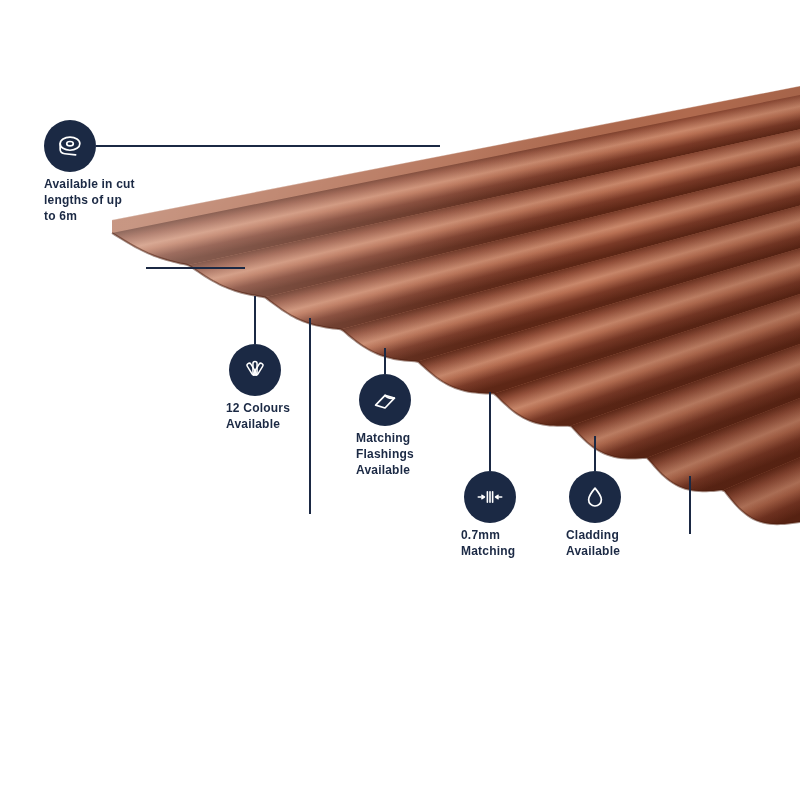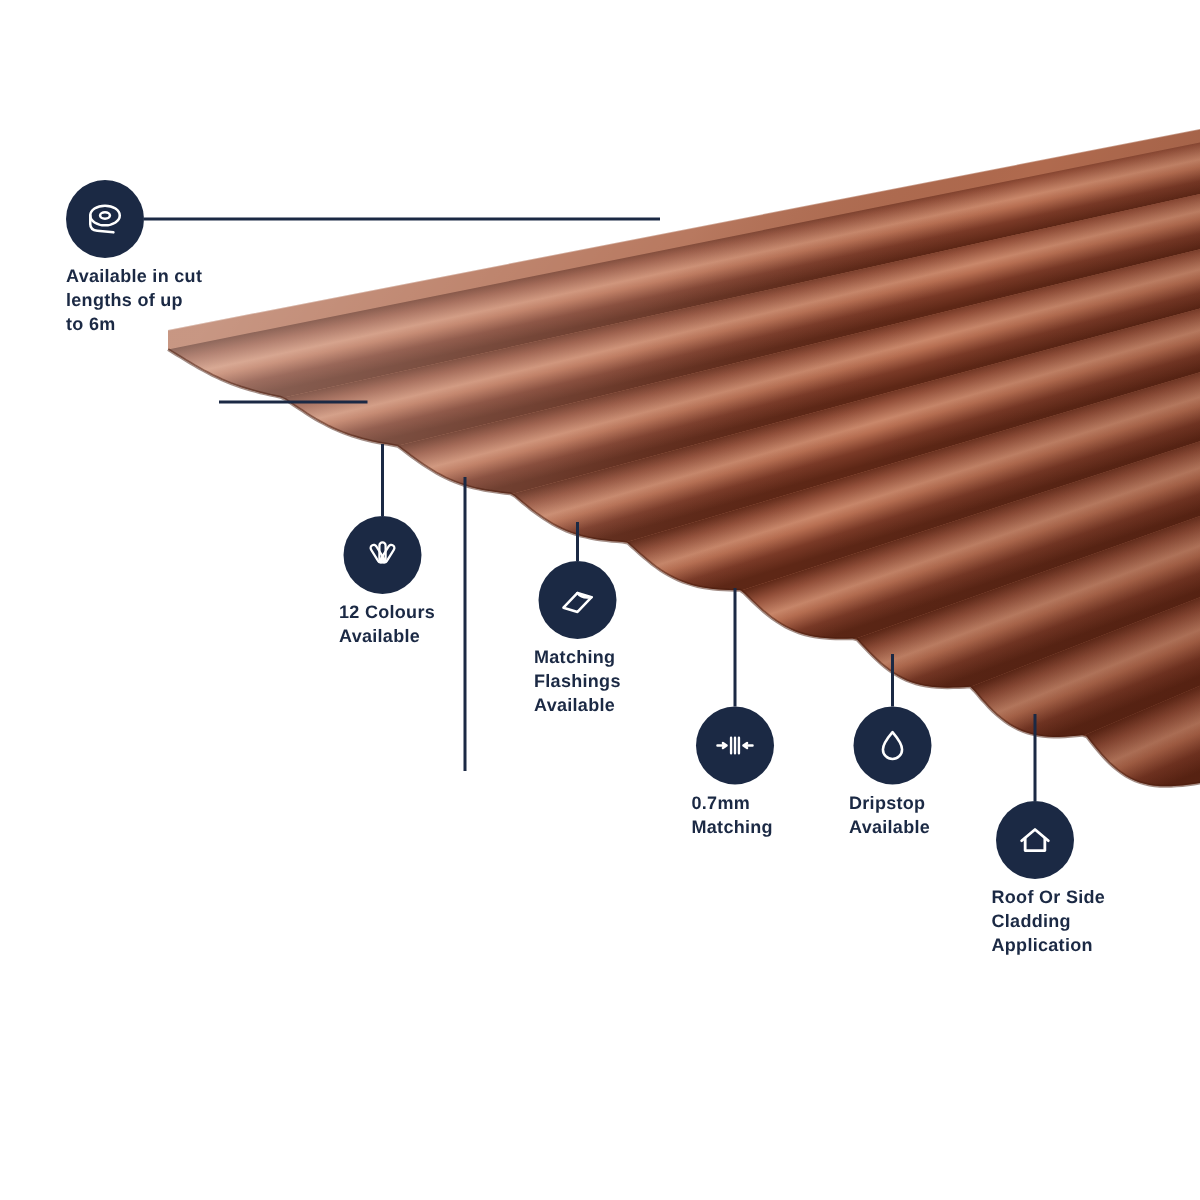--- a/index.html
+++ b/index.html
@@ -190,29 +190,18 @@
     <div class="label">0.7mm
 Matching</div>
   </div>
 
   <div class="feature" style="left:569px;top:471px">
     <div class="badge">
       <svg width="30" height="30" viewBox="0 0 32 32" fill="none" stroke="#fff" stroke-width="1.8" stroke-linecap="round" stroke-linejoin="round">
         <path d="M16,6.5 C16,6.5 9.2,14.5 9.2,18.8 a6.8,6.8 0 0 0 13.6,0 C22.8,14.5 16,6.5 16,6.5 Z"></path>
       </svg>
     </div>
-    <div class="label">Dripstop
+    <div class="label">Cladding
 Available</div>
   </div>
 
-  <div class="feature" style="left:664px;top:534px">
-    <div class="badge">
-      <svg width="30" height="30" viewBox="0 0 32 32" fill="none" stroke="#fff" stroke-width="2" stroke-linecap="round" stroke-linejoin="round">
-        <path d="M6.5,16.5 L16,8.5 L25.5,16.5"></path>
-        <path d="M9,14.6 V23.5 H23 V14.6"></path>
-      </svg>
-    </div>
-    <div class="label">Roof Or Side
-Cladding
-Application</div>
-  </div>
 
 </div>
 
 </body></html>

